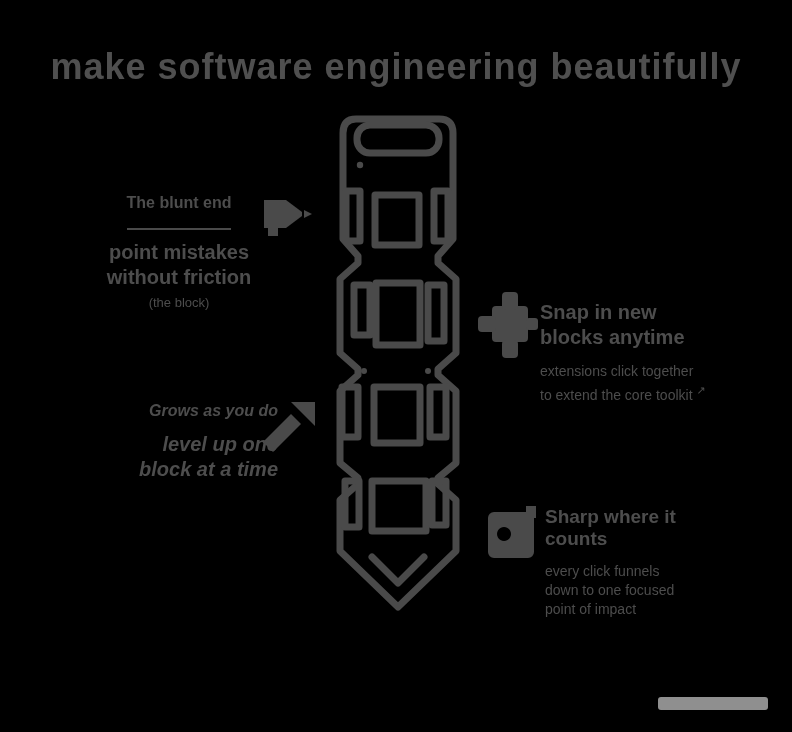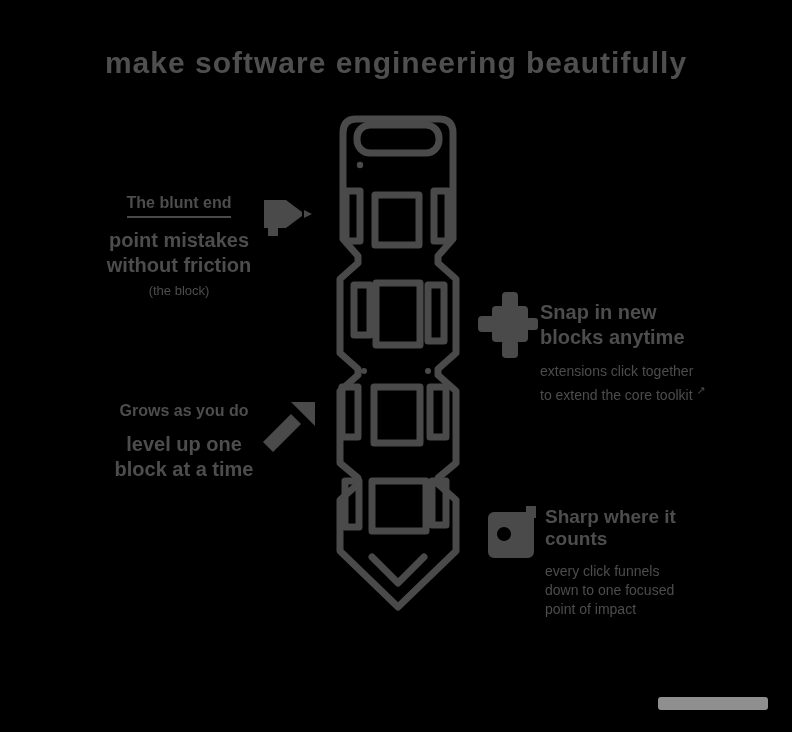--- a/index.html
+++ b/index.html
@@ -7,35 +7,35 @@
     width:792px;height:732px;
     background:#000000;
     position:relative;
     overflow:hidden;
     font-family:"Liberation Sans", sans-serif;
     color:#4f4f4f;
   }
   .title{
     position:absolute;top:46px;left:0;width:792px;
     text-align:center;
-    font-size:30px;font-weight:700;letter-spacing:1px;
+    font-size:36px;font-weight:700;letter-spacing:1px;
     color:#4f4f4f;
   }
   
   .pencil-wrap{position:absolute;left:330px;top:113px;width:140px;height:505px;}
   
   .label{position:absolute;color:#4d4d4d;}
   .label .heading{font-size:16px;font-weight:700;display:inline-block;}
-  .label .heading.underlined{border-bottom:2px solid #4a4a4a;padding-bottom:4px;}
+  .label .heading.underlined{border-bottom:2px solid #4a4a4a;padding-bottom:16px;}
   .label .big{font-size:20px;font-weight:700;line-height:25px;}
   .label .note{font-size:13px;margin-top:5px;}
   .label .desc{font-size:14px;line-height:19px;margin-top:12px;}
   .label-a{left:88px;top:194px;width:182px;text-align:center;}
   .label-a .big-block{margin-top:10px;}
-  .label-c{left:90px;top:402px;width:188px;text-align:center;}
+  .label-c{left:90px;top:402px;width:188px;text-align:right;font-style:italic;}
   .label-c .big-block{margin-top:12px;}
   .label-b{left:540px;top:300px;width:212px;text-align:left;}
   .label-d{left:545px;top:506px;width:190px;text-align:left;}
   .label-d .heading{font-size:19px;}
   .label sup{font-size:11px;}
   
   .icon{position:absolute;}
   .icon svg{display:block;}
   .icon-a{left:256px;top:186px;}
   .icon-b{left:478px;top:292px;}

